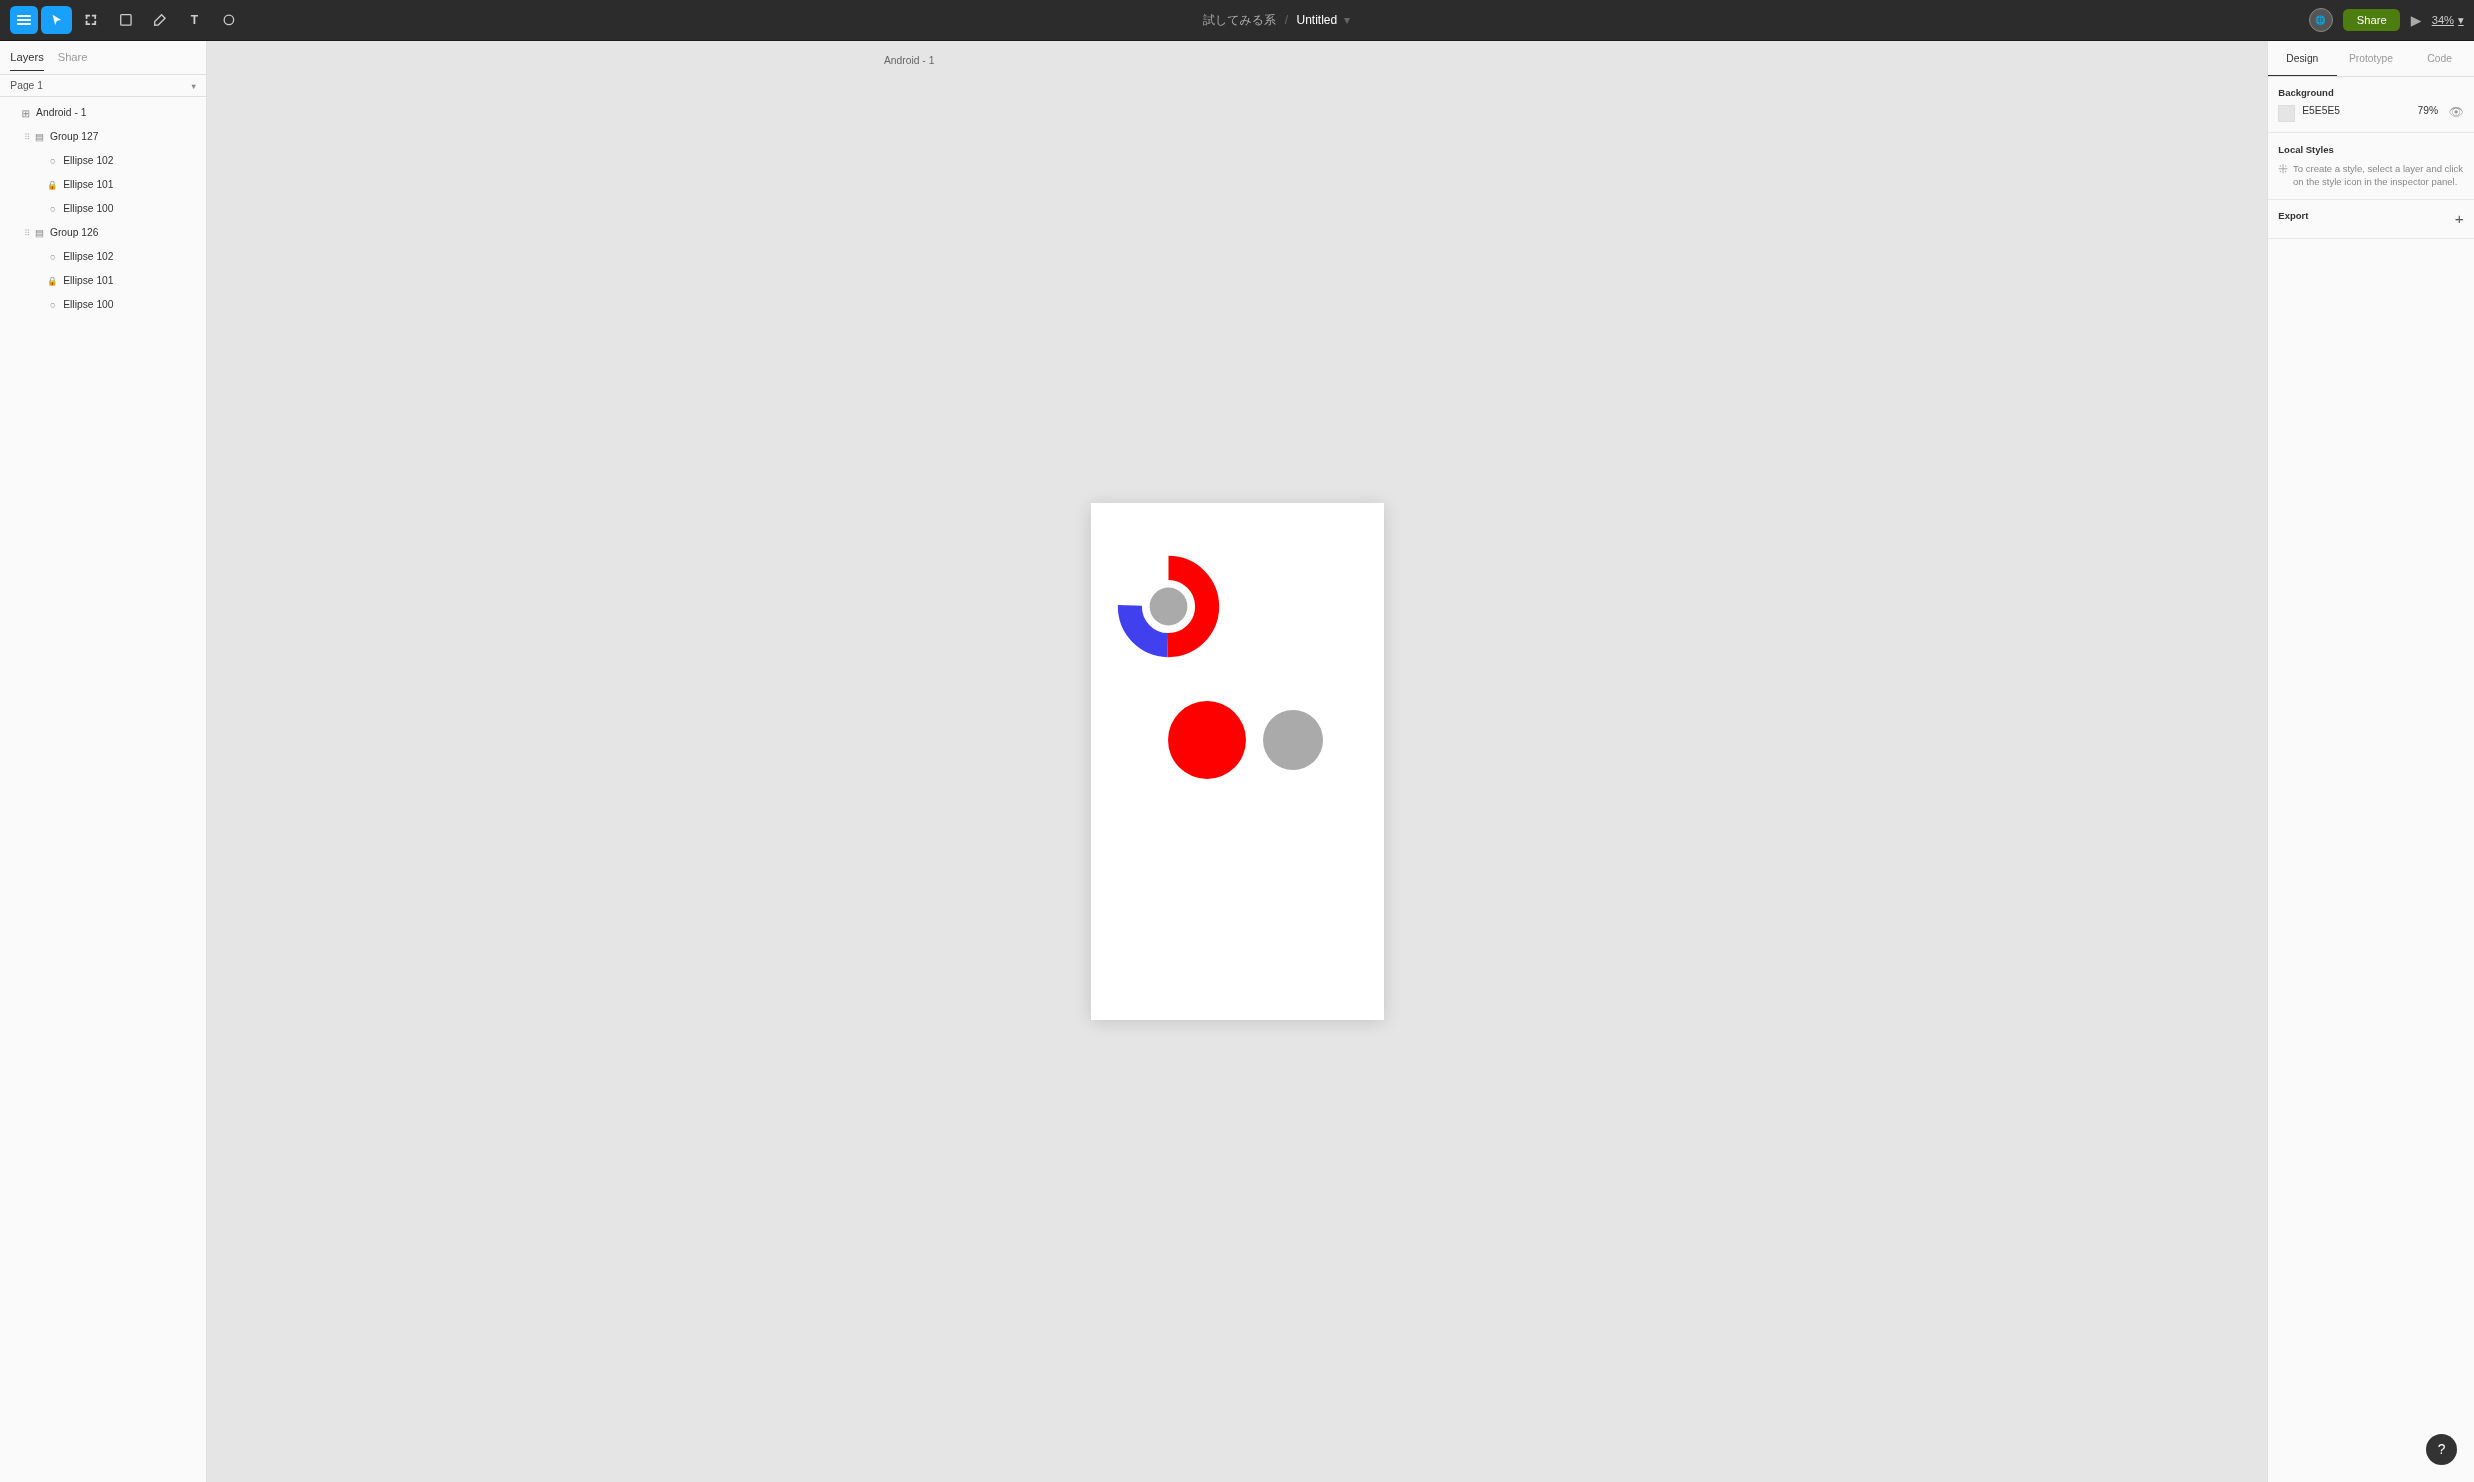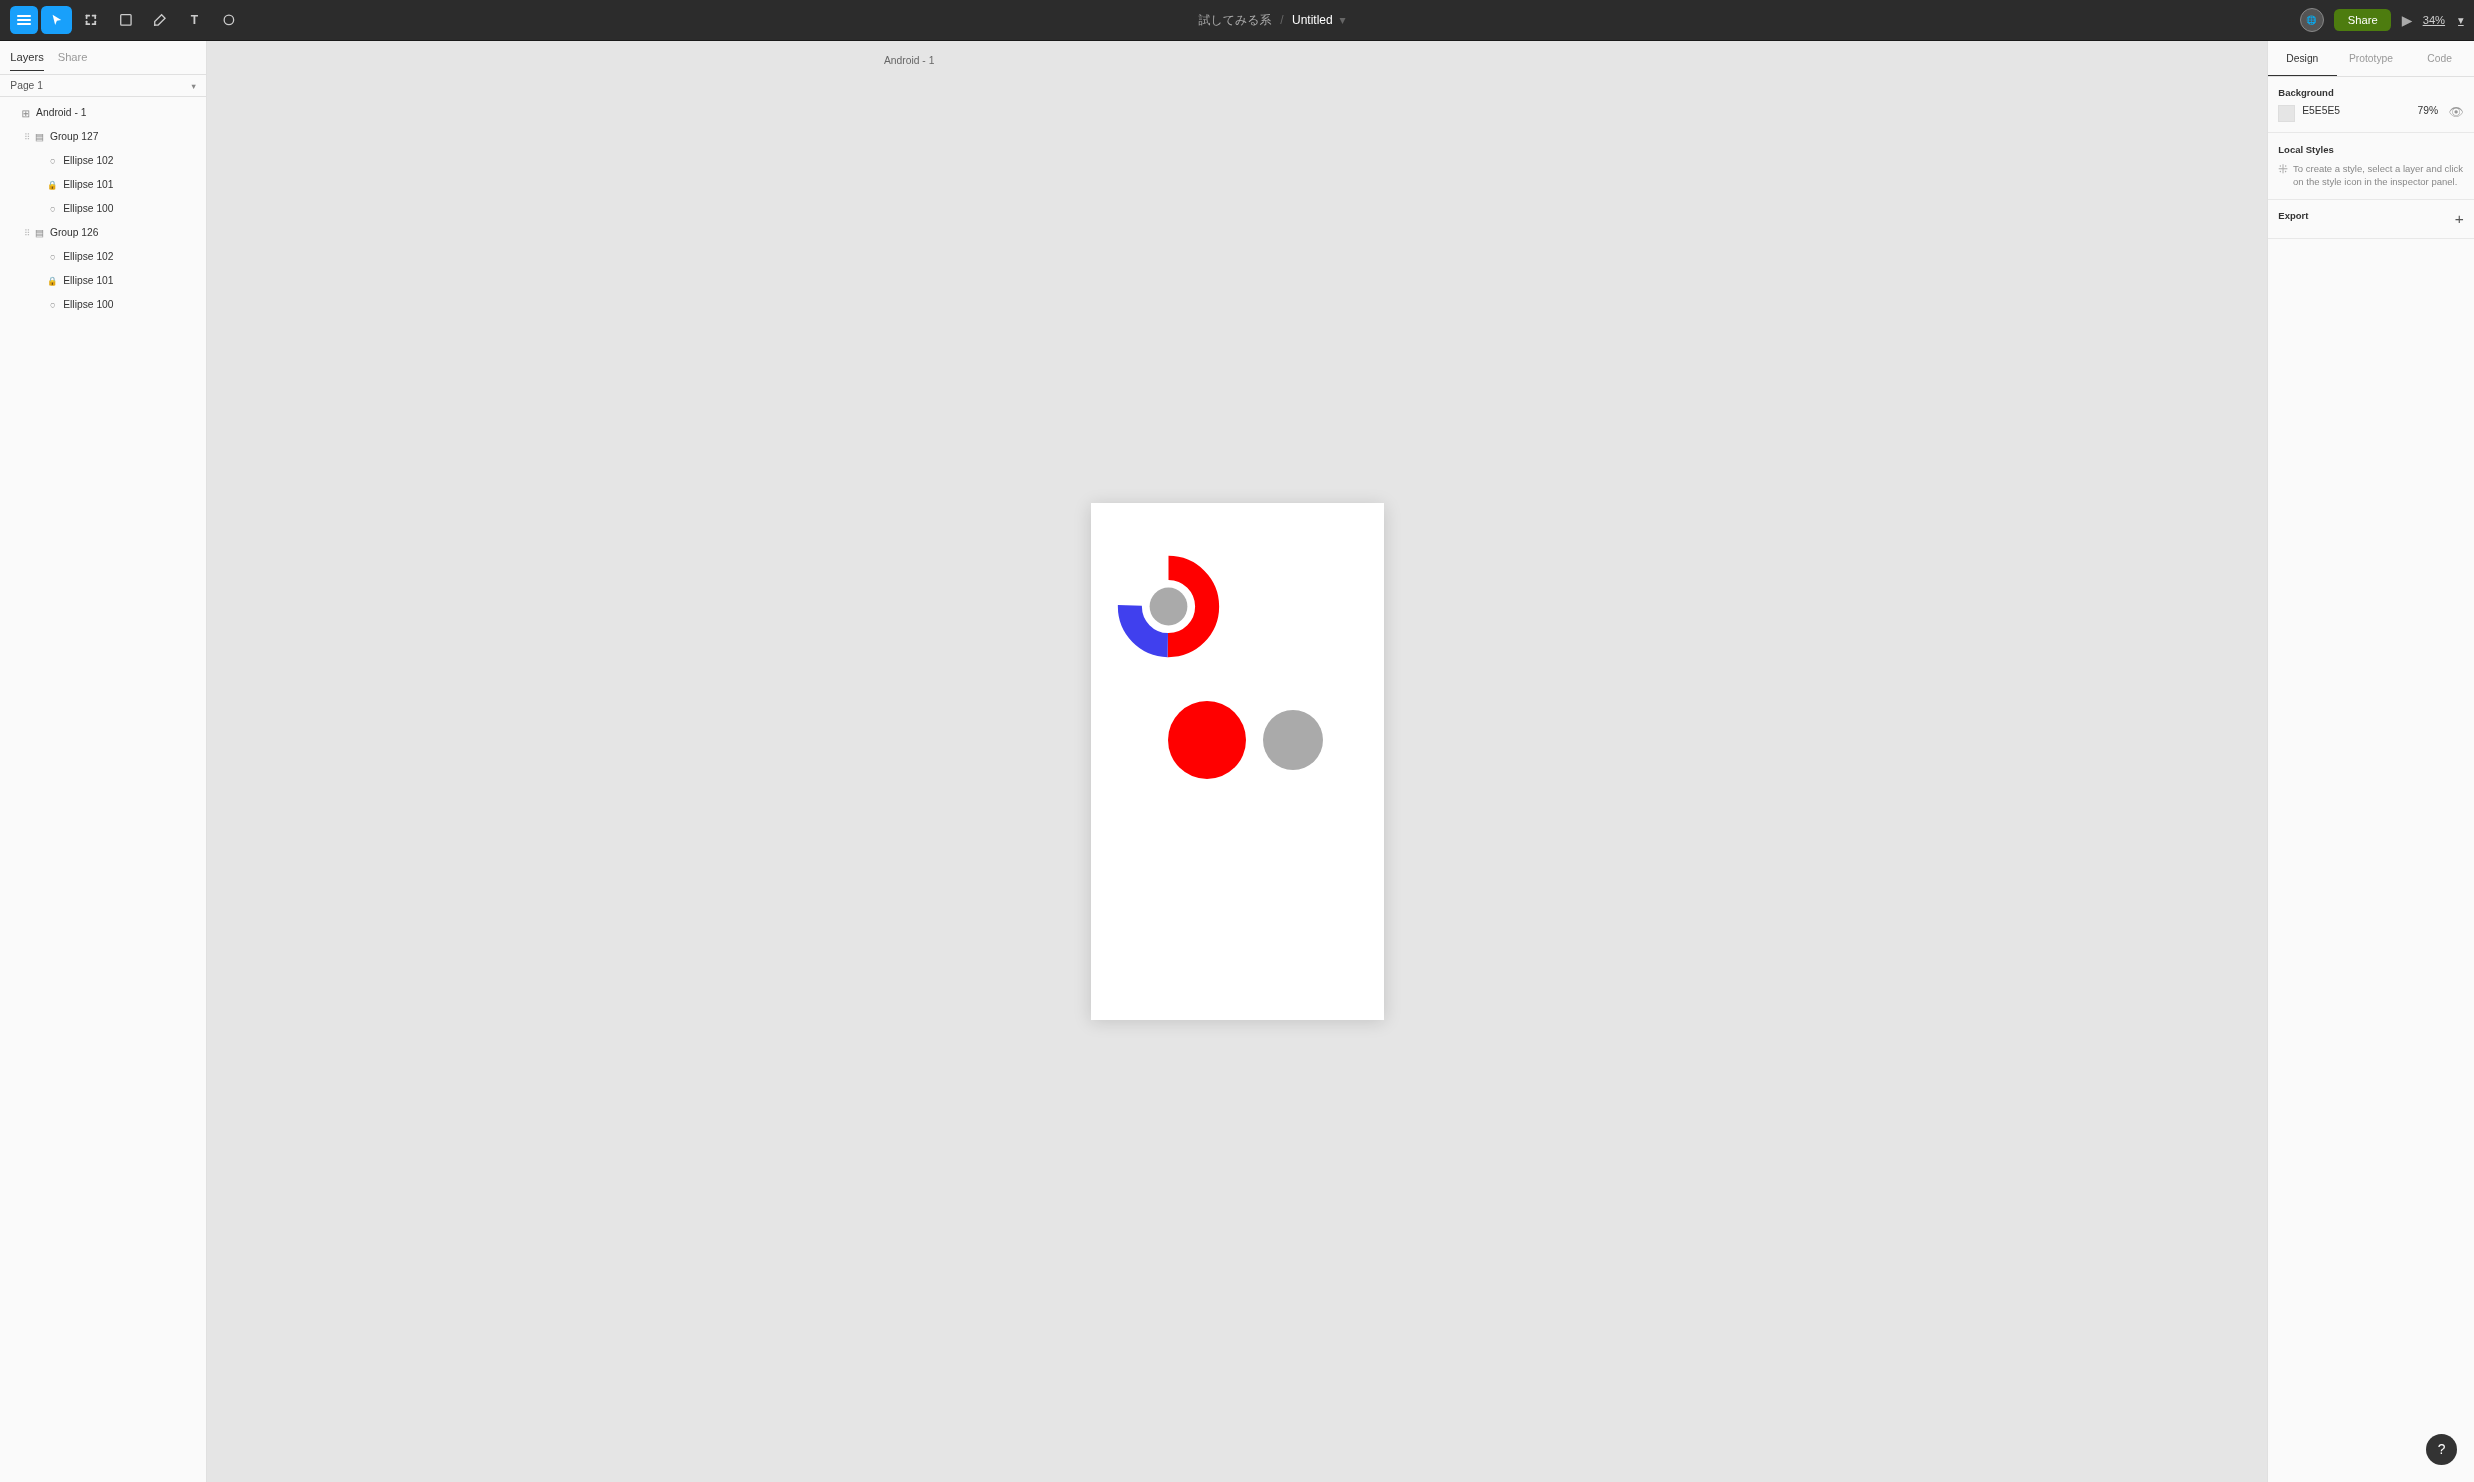--- a/index.html
+++ b/index.html
@@ -59,21 +59,21 @@
     }
 
     .play-btn {
       background: transparent; color: #aaa;
       border: none; font-size: 13.8px; cursor: pointer;
     }
 
     .zoom-btn {
       background: transparent; color: #ccc;
       border: none; font-size: 11.2px; cursor: pointer;
-      display: flex; align-items: center; gap: 13px; text-decoration: underline;
+      display: flex; align-items: center; gap: 4px; text-decoration: underline;
     }
 
     .user-avatar {
       width: 24px; height: 24px; border-radius: 50%;
       background: #555; display: flex; align-items: center; justify-content: center;
       font-size: 10.3px; color: white; border: 1.7px solid #888;
     }
 
     
     .main { display: flex; flex: 1; overflow: hidden; }

